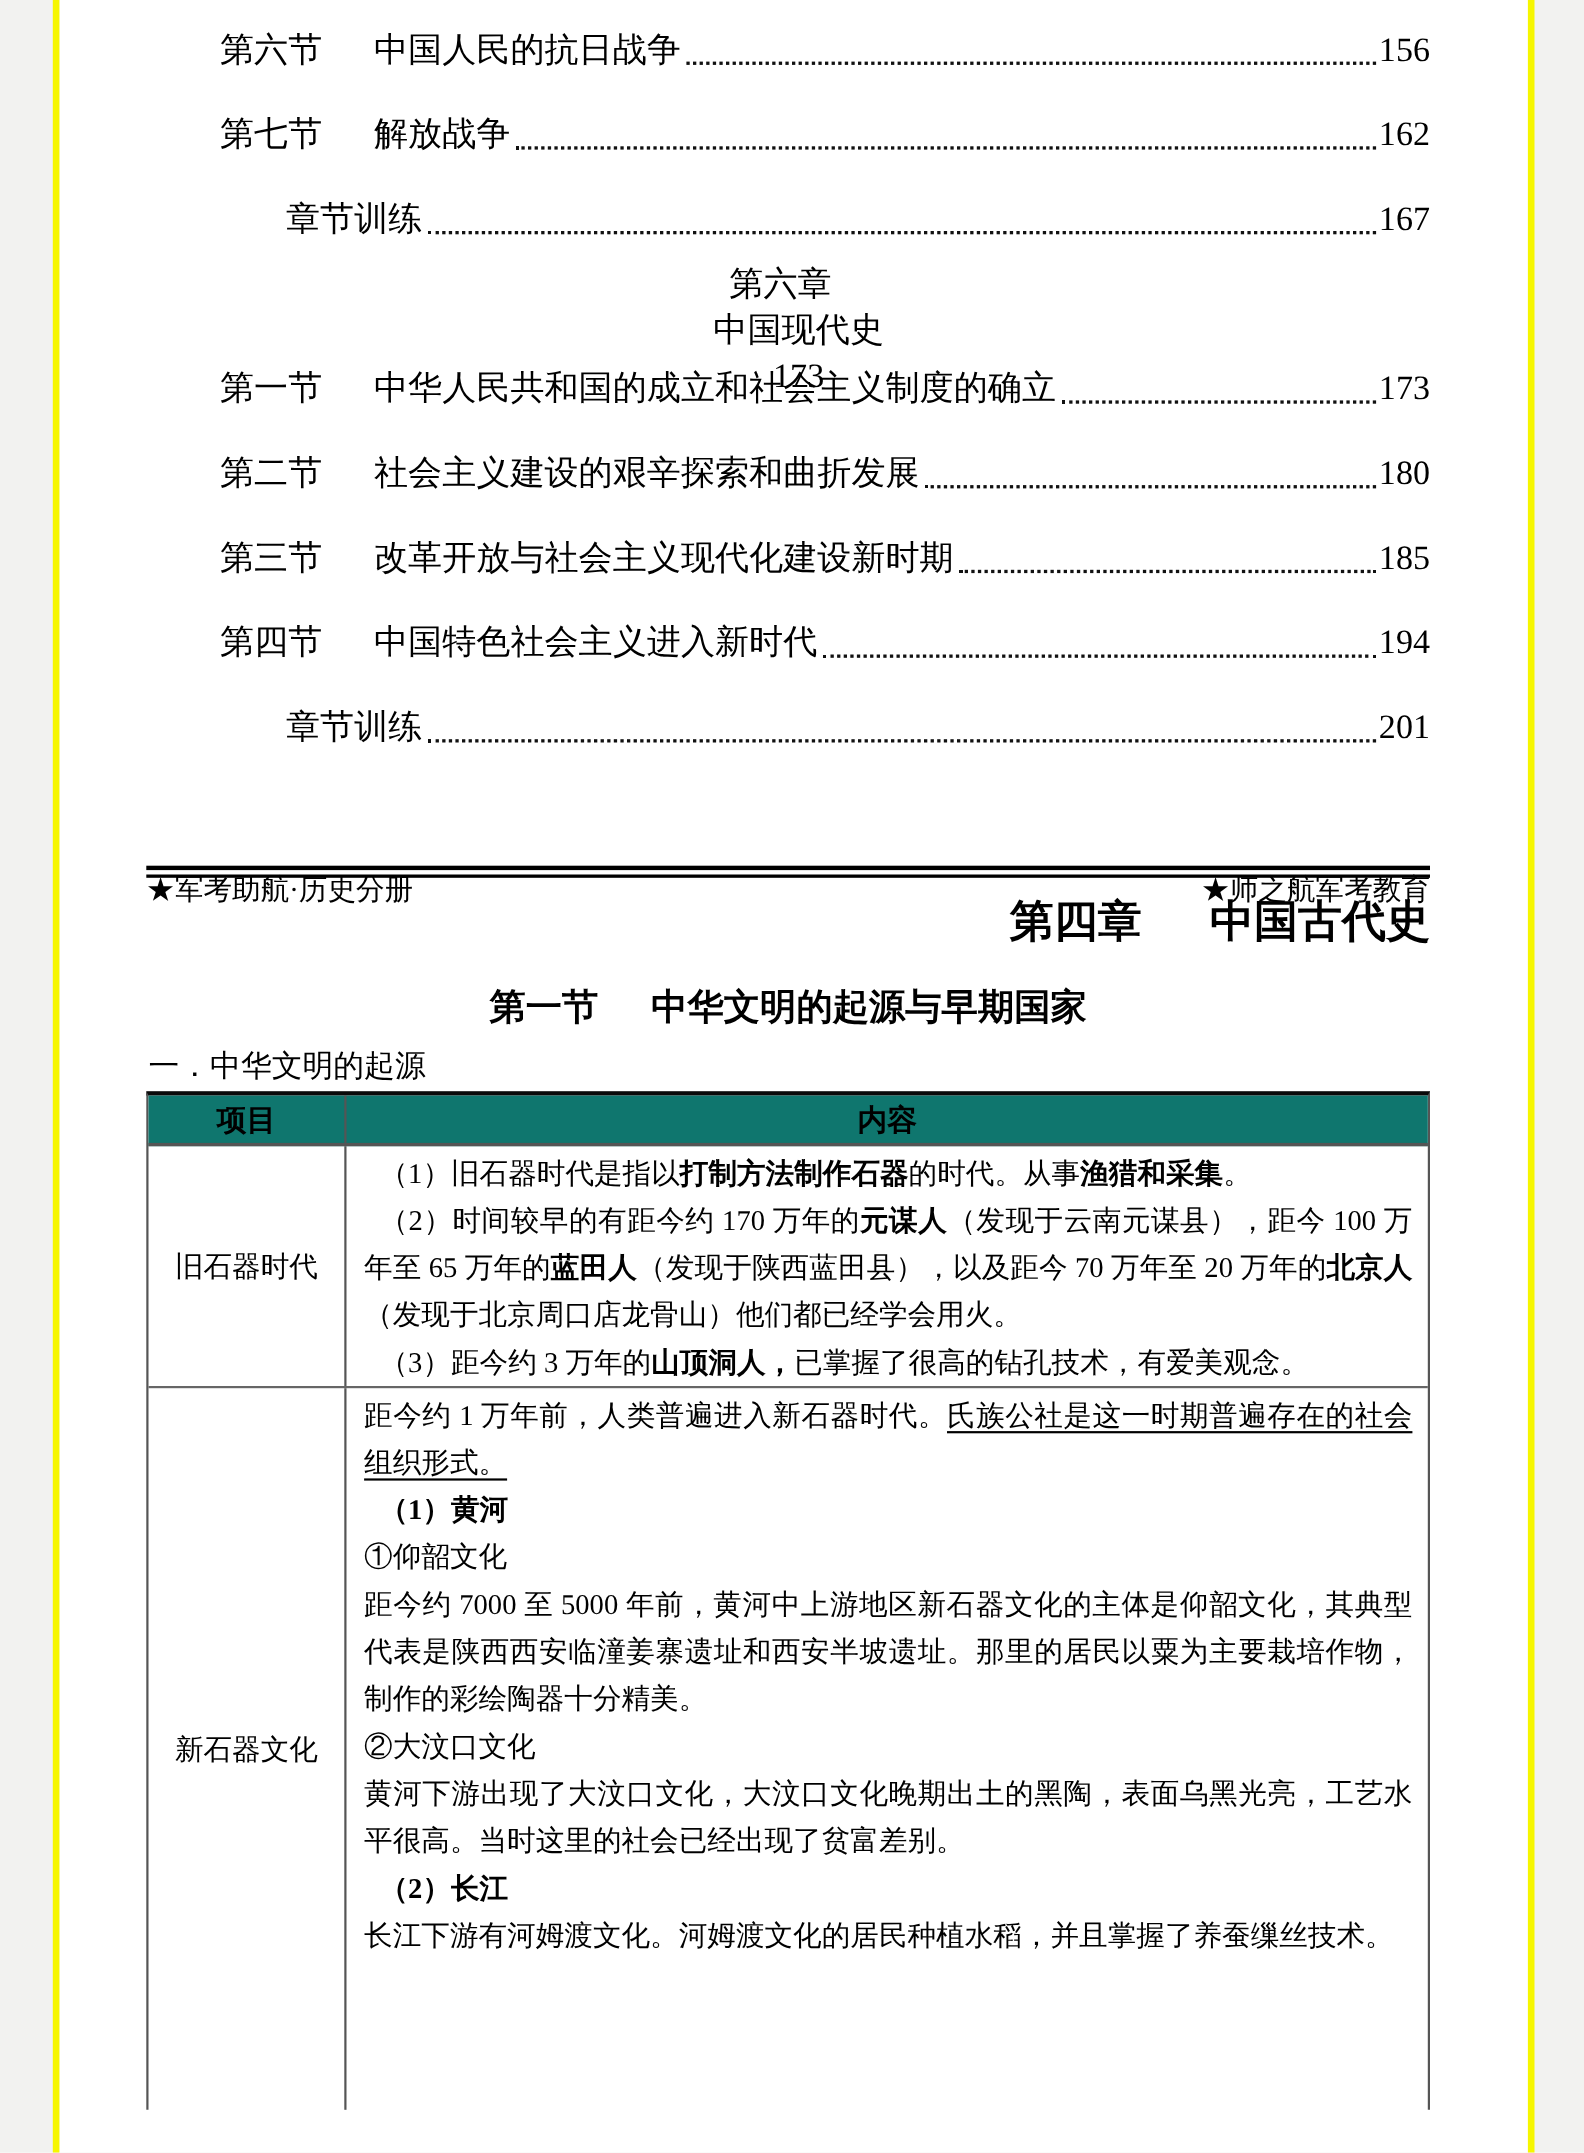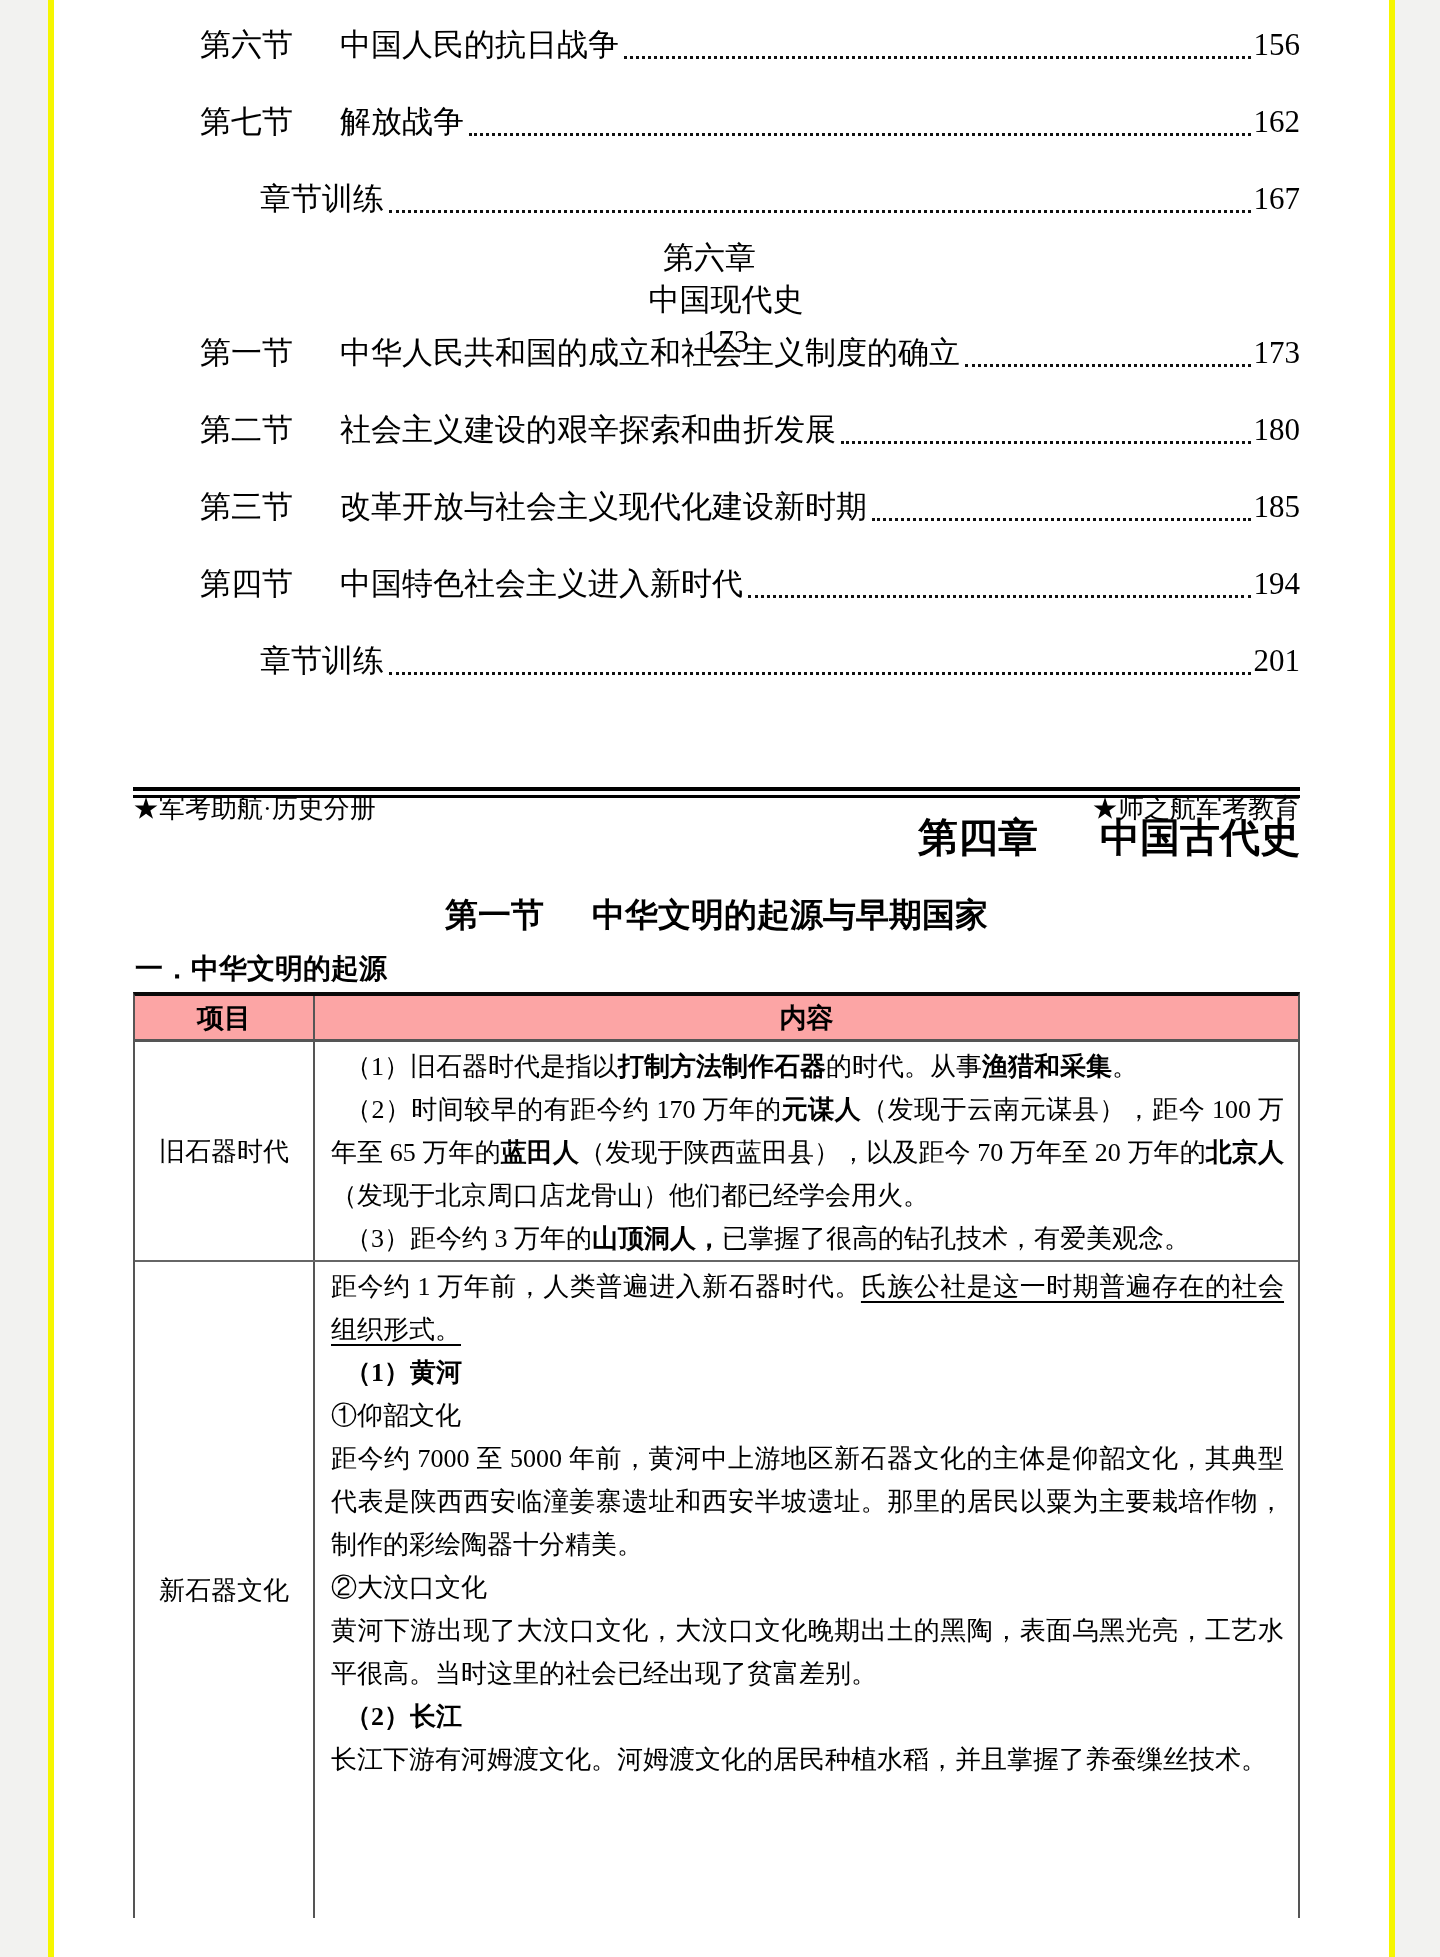--- a/index.html
+++ b/index.html
@@ -26,21 +26,21 @@
   .leader{flex:1 1 auto;height:26px;border-bottom:3px dotted #111;margin:0 3px 0 5px;}
   .pagenum{flex:0 0 auto;text-align:right;}
 
   
   .pageheader{position:absolute;top:752px;left:0;width:100%;display:flex;justify-content:space-between;font-size:26px;margin-top:39px;}
   .rule{position:absolute;top:787px;left:0;width:100%;height:4px;border-top:4px solid #000;border-bottom:3px solid #000;box-sizing:content-box;}
 
   
   .h1{position:absolute;top:810px;left:0;width:100%;display:flex;justify-content:flex-end;gap:62px;font-size:40px;font-weight:bold;}
   .h2{position:absolute;top:893px;left:0;width:100%;display:flex;justify-content:center;gap:48px;font-size:33px;font-weight:bold;}
-  .h3{position:absolute;top:950px;left:2px;font-size:28px;font-weight:bold;}
+  .h3{position:absolute;top:950px;left:2px;font-size:28px;font-weight:normal;}
 
   
   .tbl{position:absolute;top:992px;left:0;width:1167px;box-sizing:border-box;
        border-top:4px solid #0a0a0a;border-left:2px solid #555;border-right:2px solid #555;}
   .thead{display:flex;height:46px;background:#d9d9d9;border-bottom:3px solid #555;font-weight:bold;font-size:27px;box-sizing:border-box;}
   .thead .c1{width:180px;border-right:2px solid #555;display:flex;align-items:center;justify-content:center;box-sizing:border-box;}
   .thead .c2{flex:1;display:flex;align-items:center;justify-content:center;}
   .rowA{box-sizing:border-box;height:130px;border-bottom:2px solid #666;padding:1px 14px 0 15px;font-size:26px;}
   .rowA .para{line-height:42.5px;text-align:left;}
   .rowB{display:flex;box-sizing:border-box;height:220px;border-bottom:2px solid #666;font-size:26px;}
@@ -137,21 +137,21 @@
     <span>中国古代史</span>
   </div>
   <div class="h2">
     <span>第一节</span>
     <span>中华文明的起源与早期国家</span>
   </div>
   <div class="h3">一．中华文明的起源</div>
 
   <div class="tbl">
 
-    <div class="thead" style="background: #fca5a5; justify-content: center;">
+    <div class="thead" style="background: #0f766e; justify-content: center;">
       <div class="c1">项目</div>
       <div class="c2">内容</div>
     </div>
 
 
     <div class="rowB">
       <div class="labcell">旧石器时代</div>
       <div class="cellbody">
           <p class="para ind"><span>（1）旧石器时代是指以</span><span class="b">打制方法制作石器</span><span>的时代。从事</span><span class="b">渔猎和采集</span><span>。</span></p>
           <p class="para ind"><span>（2）时间较早的有距今约 170 万年的</span><span class="b">元谋人</span><span>（发现于云南元谋县），距今 100 万年至 65 万年的</span><span class="b">蓝田人</span><span>（发现于陕西蓝田县），以及距今 70 万年至 20 万年的</span><span class="b">北京人</span><span>（发现于北京周口店龙骨山）他们都已经学会用火。</span></p>

